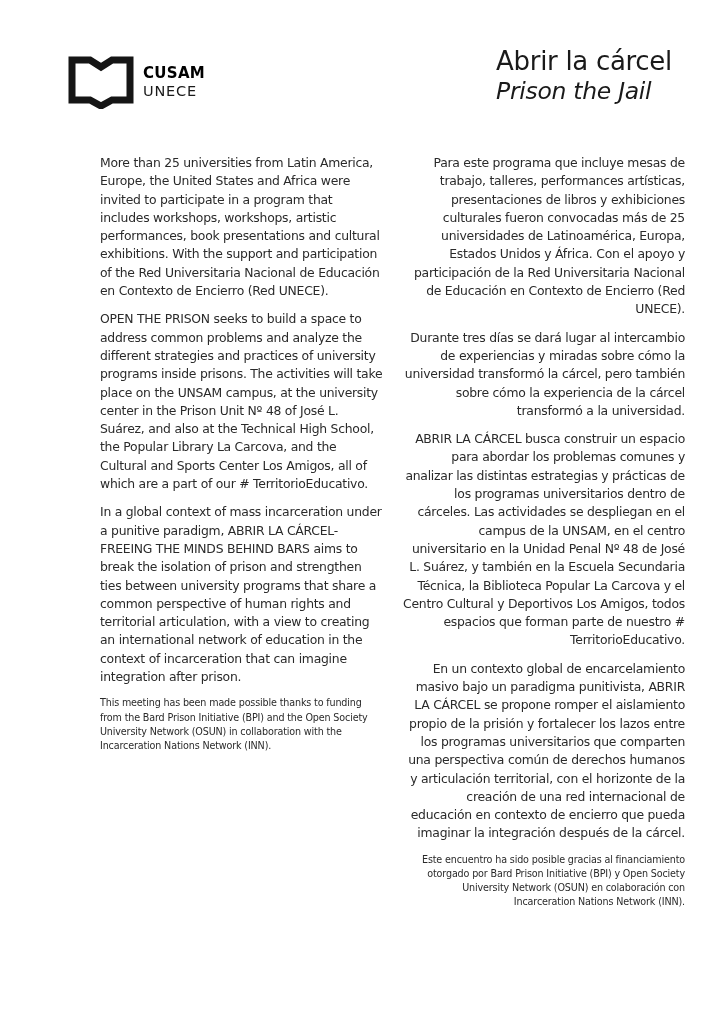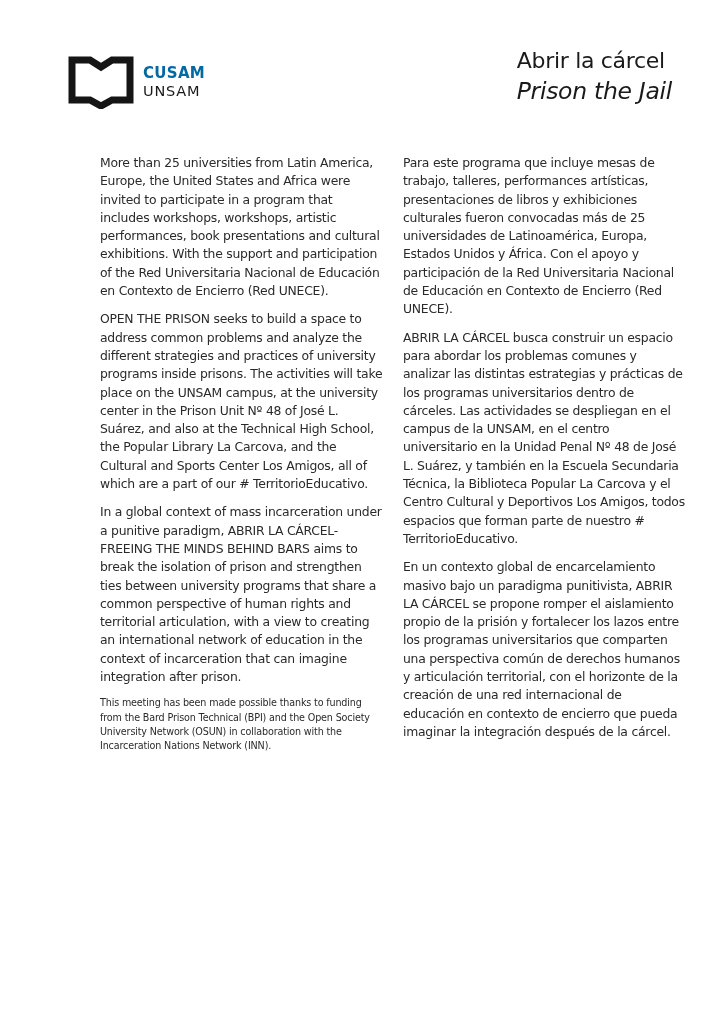--- a/index.html
+++ b/index.html
@@ -1,54 +1,56 @@
 <!DOCTYPE html>
 <html><head>
 <meta charset="utf-8">
 <style>
   html, body { margin: 0; padding: 0; background: #ffffff; }
   body { width: 724px; height: 1023px; position: relative; overflow: hidden;
          font-family: "DejaVu Sans", sans-serif; color: #2a2a2a; }
   .logo { position: absolute; left: 68px; top: 55px; display: flex; align-items: center; }
   .logo svg { width: 66px; height: 54px; display: block; }
   .logo-text { margin-left: 9px; line-height: 1; }
-  .logo-line1 { font-family: "DejaVu Sans", sans-serif; font-weight: bold; font-size: 15px; color: #0369a1; letter-spacing: 0.3px; display: block; margin-bottom: 3px; }
+  .logo-line1 { font-family: "DejaVu Sans", sans-serif; font-weight: bold; font-size: 15px; color: #000000; letter-spacing: 0.3px; display: block; margin-bottom: 3px; }
   .logo-line2 { font-family: "DejaVu Sans", sans-serif; font-size: 14.5px; color: #1a1a1a; letter-spacing: 0.8px; display: block; }
   .title-block { position: absolute; right: 52px; top: 46px; text-align: left; }
-  .title-es { font-family: "DejaVu Sans", sans-serif; font-size: 22px; color: #1a1a1a; display: block; line-height: 30px; letter-spacing: -0.3px; }
+  .title-es { font-family: "DejaVu Sans", sans-serif; font-size: 26px; color: #1a1a1a; display: block; line-height: 30px; letter-spacing: -0.3px; }
   .title-en { font-family: "DejaVu Sans", sans-serif; font-style: italic; font-size: 23.5px; color: #1a1a1a; display: block; line-height: 30px; letter-spacing: -0.3px; }
   .col { position: absolute; top: 154px; width: 284px; font-size: 12.4px; line-height: 18.3px; letter-spacing: -0.25px; }
   .col-left { left: 100px; text-align: left; }
-  .col-right { left: 403px; text-align: left; width: 282px; }
+  .col-right { left: 403px; text-align: right; width: 282px; }
   .col p { margin: 0 0 10px 0; }
   .col p.note { font-size: 9.6px; line-height: 14.2px; margin-top: 4px; letter-spacing: -0.15px; }
   .col-right p.note { margin-top: 6px; }
 </style>
 </head>
 <body>
 
 <div class="logo">
   <svg viewBox="0 0 66 54">
     <path d="M4 5 L22 5 L33 12 L44 5 L62 5 L62 45 L44 45 L33 51 L22 45 L4 45 Z" fill="none" stroke="#151515" stroke-width="7" stroke-linejoin="miter"></path>
   </svg>
   <div class="logo-text">
     <span class="logo-line1">CUSAM</span>
-    <span class="logo-line2">UNSAM</span>
+    <span class="logo-line2">UNECE</span>
   </div>
 </div>
 
 <div class="title-block">
   <span class="title-es">Abrir la cárcel</span>
   <span class="title-en">Prison the Jail</span>
 </div>
 
 <div class="col col-left">
   <p>More than 25 universities from Latin America, Europe, the United States and Africa were invited to participate in a program that includes workshops, workshops, artistic performances, book presentations and cultural exhibitions. With the support and participation of the Red Universitaria Nacional de Educación en Contexto de Encierro (Red UNECE).</p>
   <p>OPEN THE PRISON seeks to build a space to address common problems and analyze the different strategies and practices of university programs inside prisons. The activities will take place on the UNSAM campus, at the university center in the Prison Unit Nº 48 of José L. Suárez, and also at the Technical High School, the Popular Library La Carcova, and the Cultural and Sports Center Los Amigos, all of which are a part of our # TerritorioEducativo.</p>
   <p>In a global context of mass incarceration under a punitive paradigm, ABRIR LA CÁRCEL- FREEING THE MINDS BEHIND BARS aims to break the isolation of prison and strengthen ties between university programs that share a common perspective of human rights and territorial articulation, with a view to creating an international network of education in the context of incarceration that can imagine integration after prison.</p>
-  <p class="note">This meeting has been made possible thanks to funding from the Bard Prison Technical (BPI) and the Open Society University Network (OSUN) in collaboration with the Incarceration Nations Network (INN).</p>
+  <p class="note">This meeting has been made possible thanks to funding from the Bard Prison Initiative (BPI) and the Open Society University Network (OSUN) in collaboration with the Incarceration Nations Network (INN).</p>
 </div>
 
 <div class="col col-right">
   <p>Para este programa que incluye mesas de trabajo, talleres, performances artísticas, presentaciones de libros y exhibiciones culturales fueron convocadas más de 25 universidades de Latinoamérica, Europa, Estados Unidos y África. Con el apoyo y participación de la Red Universitaria Nacional de Educación en Contexto de Encierro (Red UNECE).</p>
+  <p>Durante tres días se dará lugar al intercambio de experiencias y miradas sobre cómo la universidad transformó la cárcel, pero también sobre cómo la experiencia de la cárcel transformó a la universidad.</p>
   <p>ABRIR LA CÁRCEL busca construir un espacio para abordar los problemas comunes y analizar las distintas estrategias y prácticas de los programas universitarios dentro de cárceles. Las actividades se despliegan en el campus de la UNSAM, en el centro universitario en la Unidad Penal Nº 48 de José L. Suárez, y también en la Escuela Secundaria Técnica, la Biblioteca Popular La Carcova y el Centro Cultural y Deportivos Los Amigos, todos espacios que forman parte de nuestro # TerritorioEducativo.</p>
   <p>En un contexto global de encarcelamiento masivo bajo un paradigma punitivista, ABRIR LA CÁRCEL se propone romper el aislamiento propio de la prisión y fortalecer los lazos entre los programas universitarios que comparten una perspectiva común de derechos humanos y articulación territorial, con el horizonte de la creación de una red internacional de educación en contexto de encierro que pueda imaginar la integración después de la cárcel.</p>
+  <p class="note">Este encuentro ha sido posible gracias al financiamiento otorgado por Bard Prison Initiative (BPI) y Open Society University Network (OSUN) en colaboración con Incarceration Nations Network (INN).</p>
 </div>
 
 </body></html>

